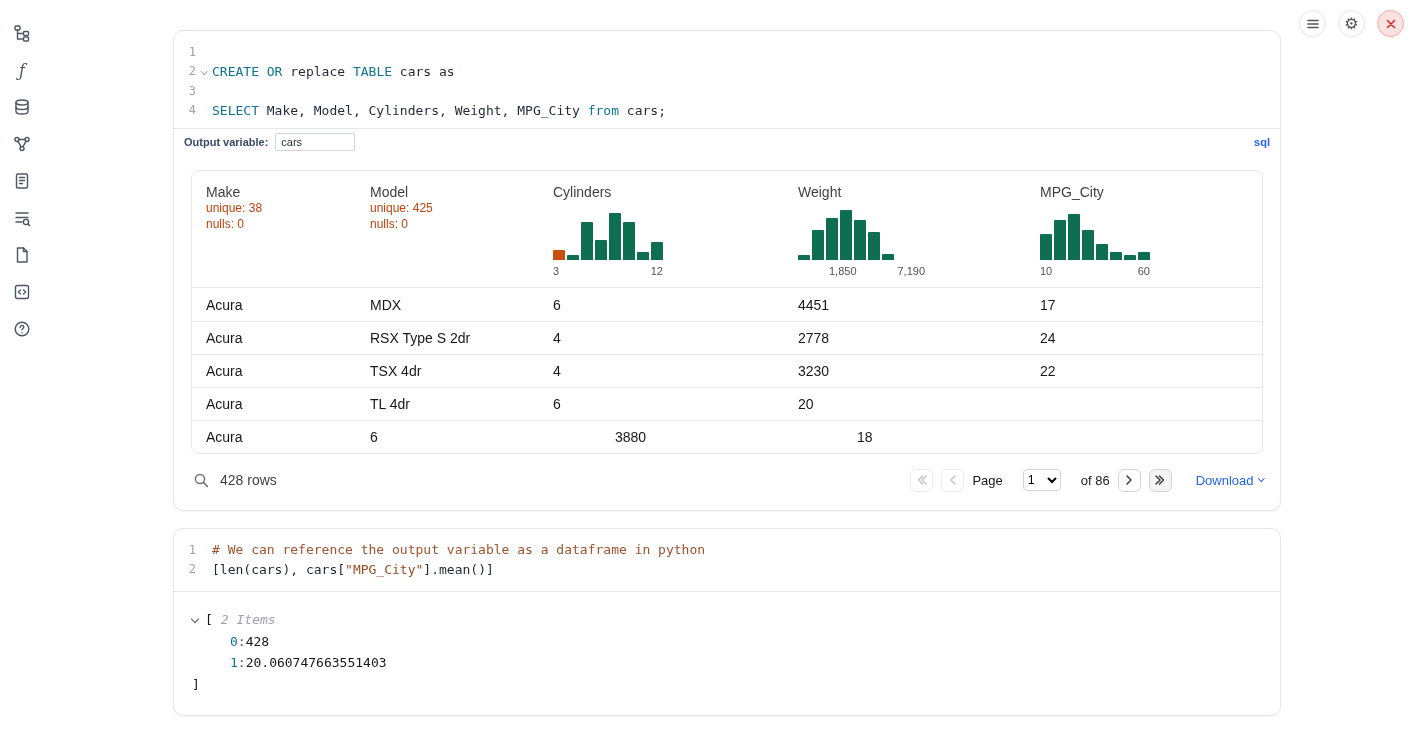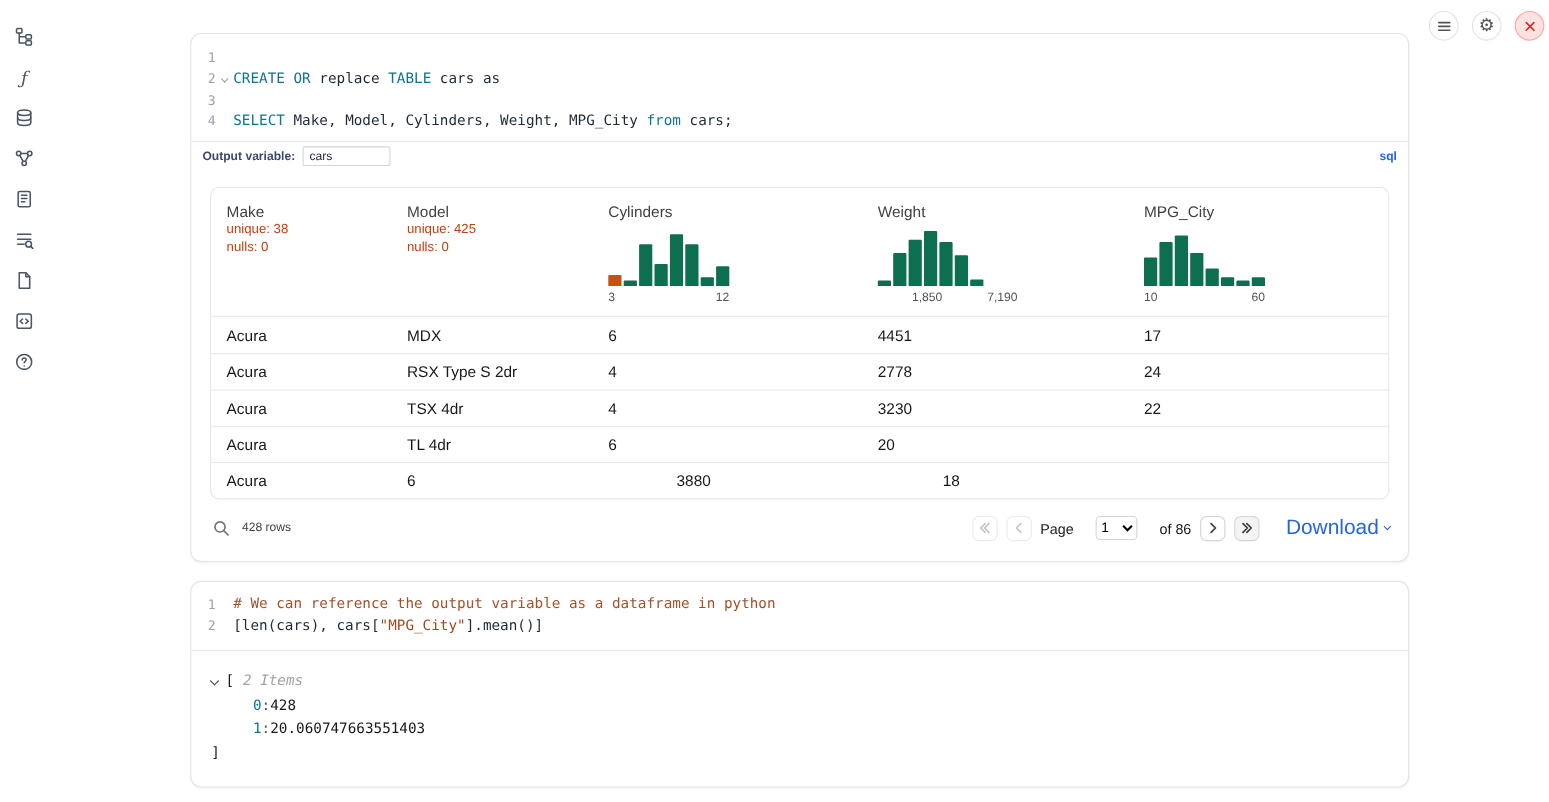--- a/index.html
+++ b/index.html
@@ -55,32 +55,32 @@
   .th-meta:first-of-type{margin-top:9px;}
   .hist-bars{display:flex;align-items:flex-end;gap:2px;height:48px;margin-top:12px;}
   .bar{width:12px;background:var(--green);border-radius:1px 1px 0 0;}
   .bar.orange{background:var(--orange);}
   .hist-labels{display:flex;justify-content:space-between;font-size:11px;color:#52525b;margin-top:5px;}
   .tr{display:flex;height:33px;}
   .tr:not(:first-child){border-top:1px solid var(--border);}
   .td{display:flex;align-items:center;padding-left:14px;font-size:14px;color:#18181b;}
   
   .tfoot{display:flex;align-items:center;margin-top:9px;height:34px;}
-  .row-count{font-size:11px;color:#3f3f46;margin-left:10px;}
+  .row-count{font-size:14px;color:#3f3f46;margin-left:10px;}
   .search-btn{display:flex;align-items:center;cursor:pointer;margin-left:2px;}
   .fright{margin-left:auto;display:flex;align-items:center;gap:8px;}
   .pg-btn{width:23px;height:23px;border:1px solid #d4d4d8;border-radius:6px;background:#fff;
           display:flex;align-items:center;justify-content:center;color:#3f3f46;cursor:pointer;}
   .pg-btn.disabled{color:#c4c4cc;border-color:#ececf0;}
   .pg-btn.shaded{background:#f4f4f5;}
   .pg-btn svg{stroke:currentColor;fill:none;stroke-width:1.6;stroke-linecap:round;stroke-linejoin:round;}
   .pg-text{font-size:13px;color:#18181b;}
   .page-group{display:flex;align-items:center;gap:20px;}
   .page-select{height:22px;width:38px;font-size:12.5px;border:1px solid #d1d5db;border-radius:4px;background:#fff;}
-  .download{display:flex;align-items:center;gap:5px;color:var(--blue);font-size:19px;cursor:pointer;margin-left:16px;}
+  .download{display:flex;align-items:center;gap:5px;color:var(--blue);font-size:13px;cursor:pointer;margin-left:16px;}
   .chev{display:inline-block;width:6px;height:6px;border-right:1.6px solid currentColor;
         border-bottom:1.6px solid currentColor;transform:rotate(45deg);}
   .chev.sm{width:4.5px;height:4.5px;border-width:1.2px;}
   .download .chev{margin-top:-3px;}
   
   .tree-output{padding:17px 18px 20px;font-family:"DejaVu Sans Mono",monospace;font-size:13px;
                line-height:21.5px;color:#18181b;}
   .tree-row{display:flex;align-items:center;}
   .tree-chev{width:13px;display:inline-flex;color:#52525b;cursor:pointer;}
   .tree-chev .chev{margin-top:-2px;}

